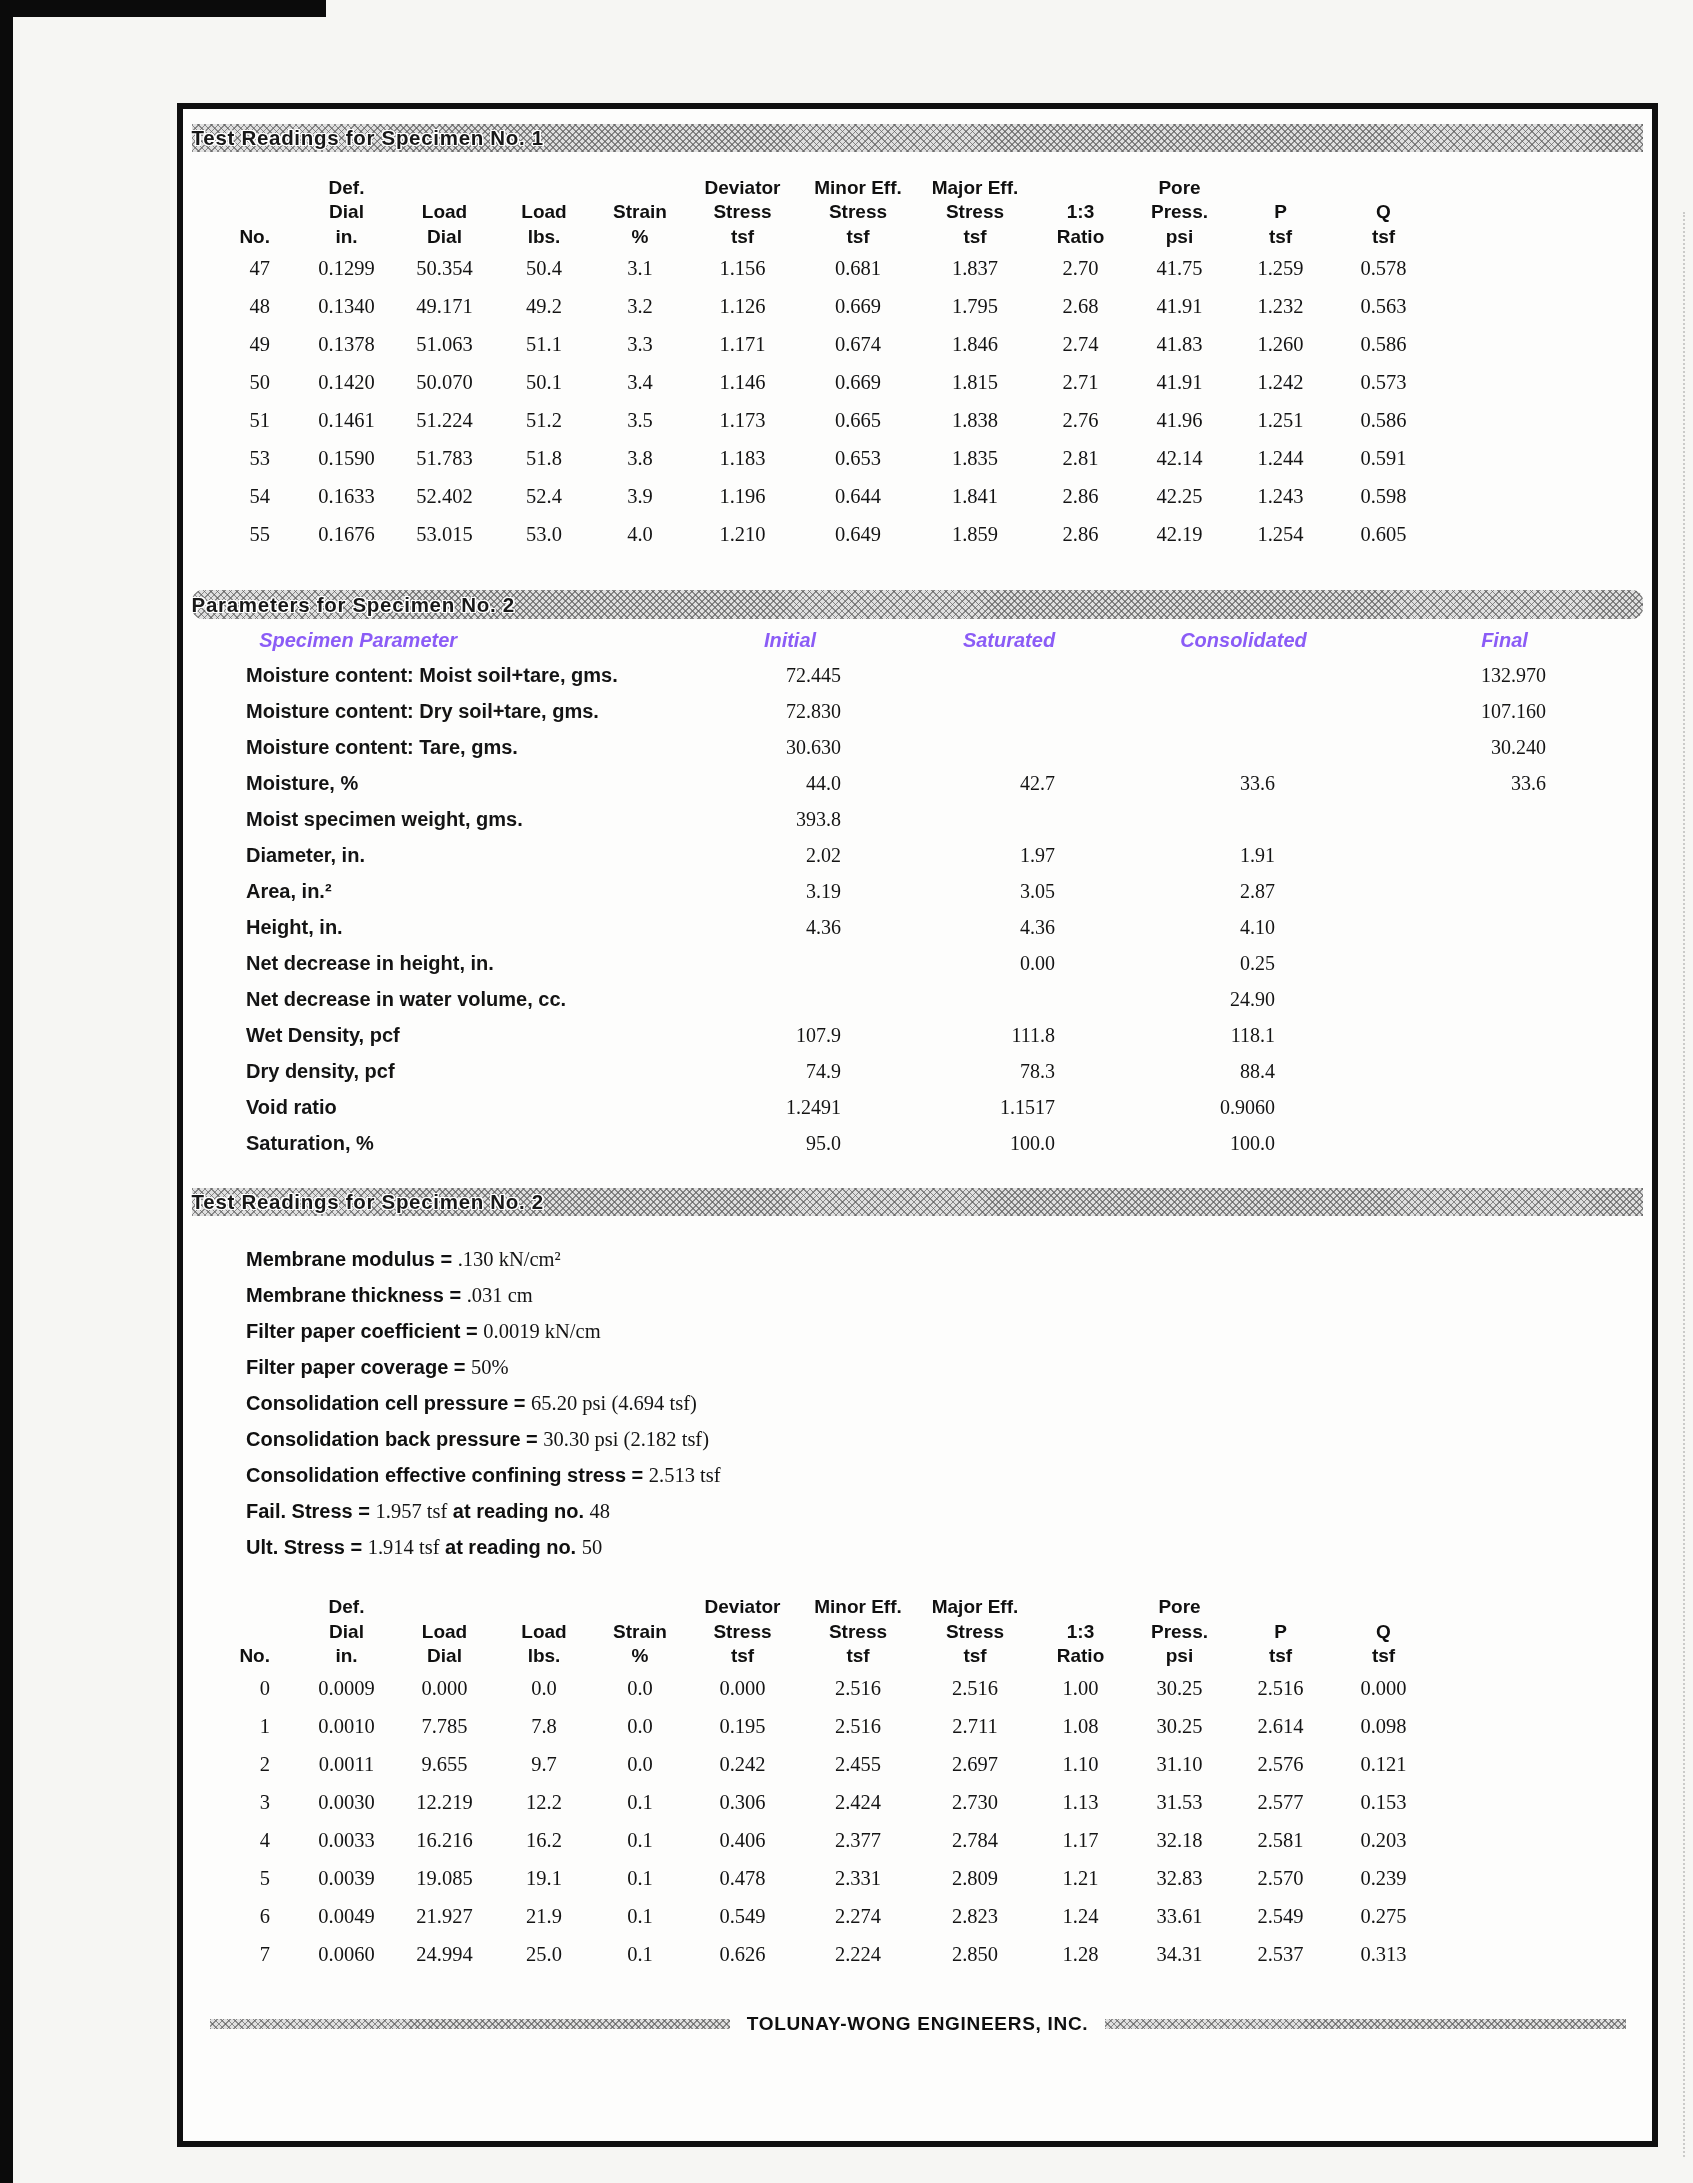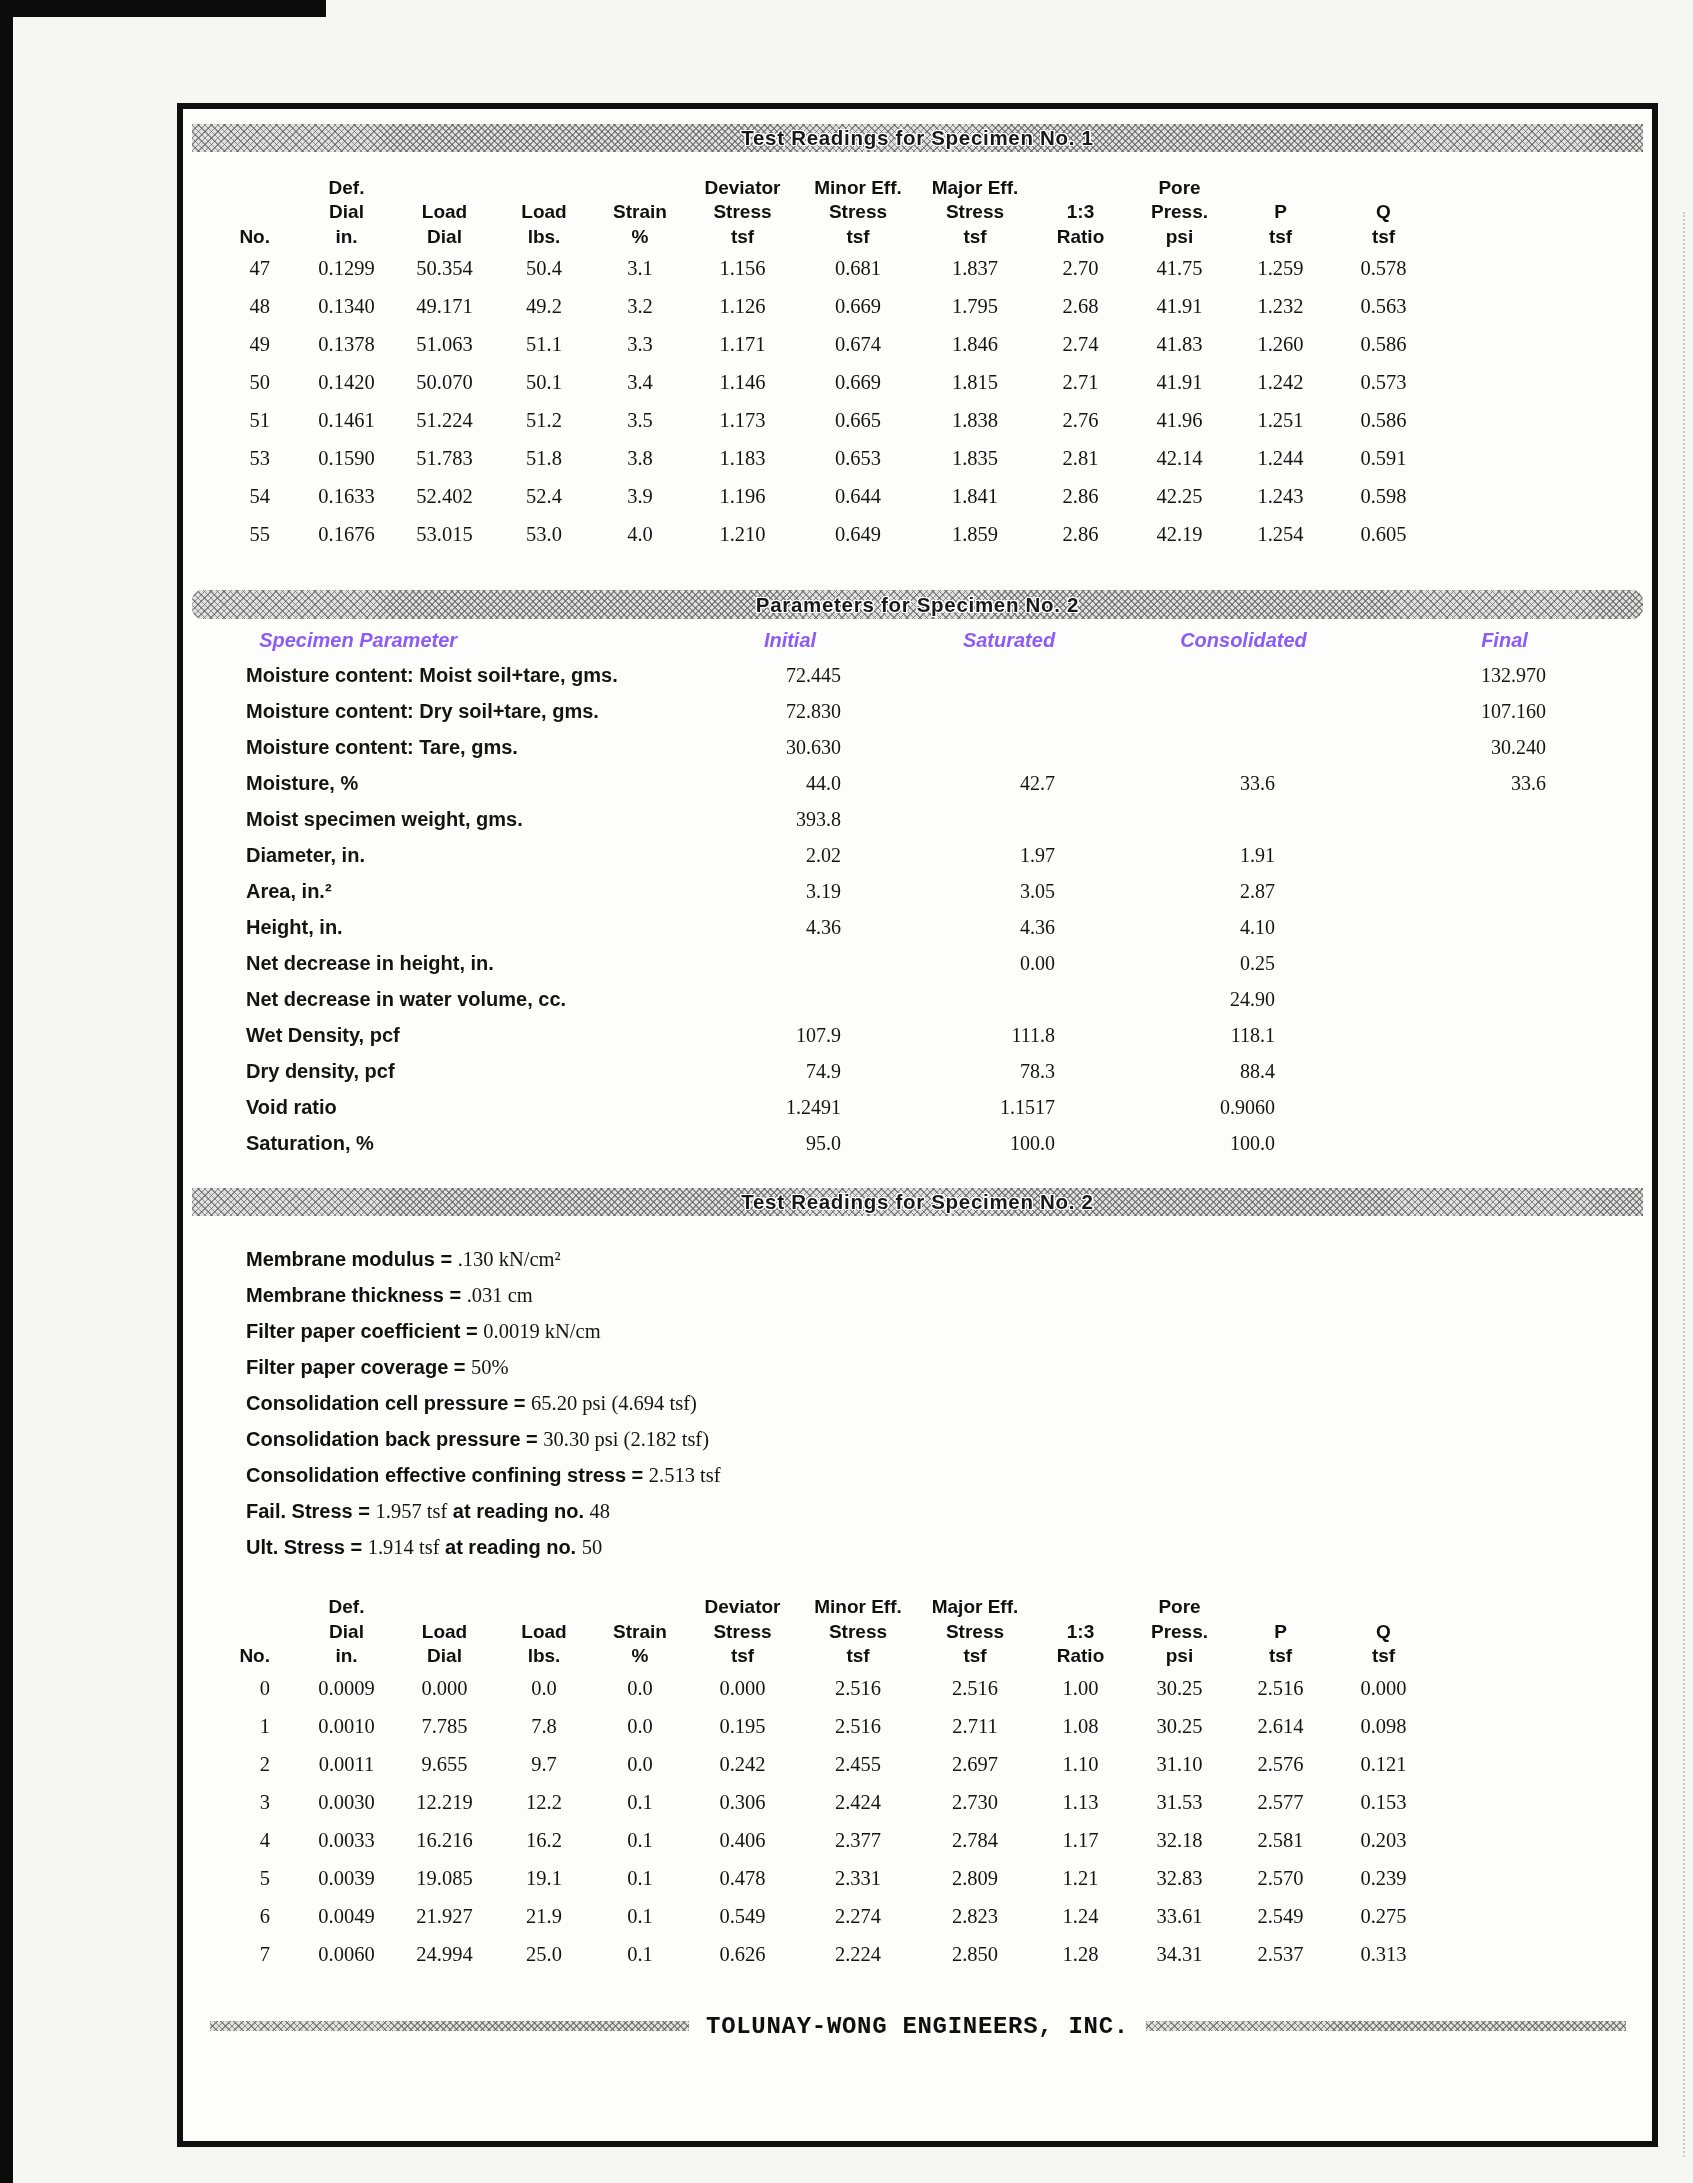--- a/index.html
+++ b/index.html
@@ -14,21 +14,21 @@
   .page-frame { position:absolute; left:177px; top:103px; width:1481px; height:2044px;
                 border:6px solid #101010; background:#fdfdfc; }
 
   
   .hatch-bg {
     background-color:#e0e0e0;
     background-image:
       repeating-linear-gradient(45deg,  rgba(90,90,90,.65) 0 1.3px, transparent 1.3px 4.6px),
       repeating-linear-gradient(135deg, rgba(90,90,90,.65) 0 1.3px, transparent 1.3px 4.6px);
   }
-  .hatch-bar { margin:0 8.6px; height:28.4px; display:flex; align-items:center; justify-content:center; }
+  .hatch-bar { margin:0 8.6px; height:28.4px; display:flex; align-items:center; }
   .hatch-bar span {
     font-weight:bold; font-size:20.5px; letter-spacing:0.7px; color:#181818;
     text-shadow: -1.3px -1.3px 0 #fff, 1.3px -1.3px 0 #fff, -1.3px 1.3px 0 #fff, 1.3px 1.3px 0 #fff,
                  0 -1.3px 0 #fff, 0 1.3px 0 #fff, -1.3px 0 0 #fff, 1.3px 0 0 #fff;
   }
   .bar1 { margin-top:14.6px; }
   .bar2 { margin-top:37px;border-radius:11px; }
   .bar3 { margin-top:26.5px; }
 
   table { border-collapse:collapse; table-layout:fixed; }
@@ -58,21 +58,21 @@
 
   
   .notes { margin-left:63px; margin-top:25px; }
   .note-line { height:36px; line-height:36px; white-space:nowrap; }
   .note-line .nb { font-family:"Liberation Sans",sans-serif; font-weight:bold; font-size:20px; color:#101010; }
   .note-line .nv { font-family:"Liberation Serif",serif; font-size:20.5px; color:#141414; }
 
   
   .footer { display:flex; align-items:center; gap:17px; margin:40px 26.5px 0 26.5px; }
   .hatch-rule { flex:1; height:10px; }
-  .footer-text { font-weight:bold; font-size:24px; letter-spacing:0.7px; color:#0f0f0f; white-space:nowrap;font-family:Liberation Mono, monospace; }
+  .footer-text { font-weight:bold; font-size:19px; letter-spacing:0.7px; color:#0f0f0f; white-space:nowrap; }
 </style>
 </head>
 <body>
 
 <div class="artifact-left"></div>
 <div class="artifact-top"></div>
 <div class="artifact-dots"></div>
 
 <div class="page-frame">
 

